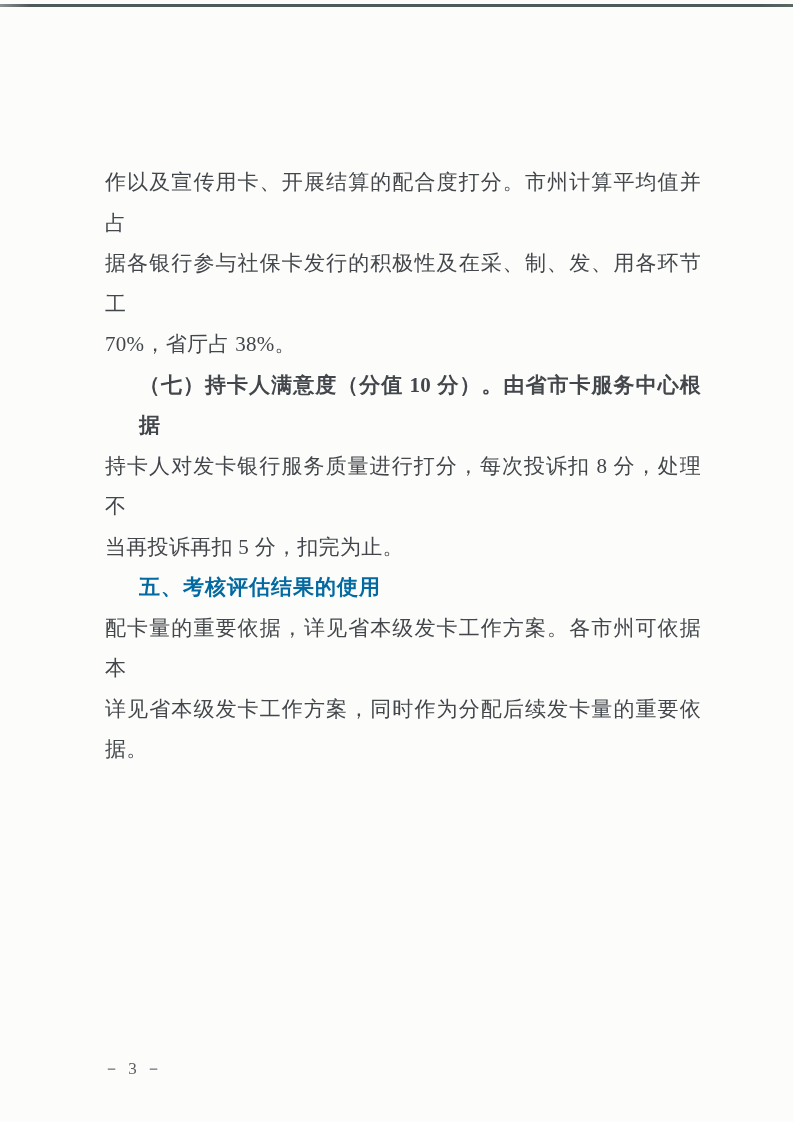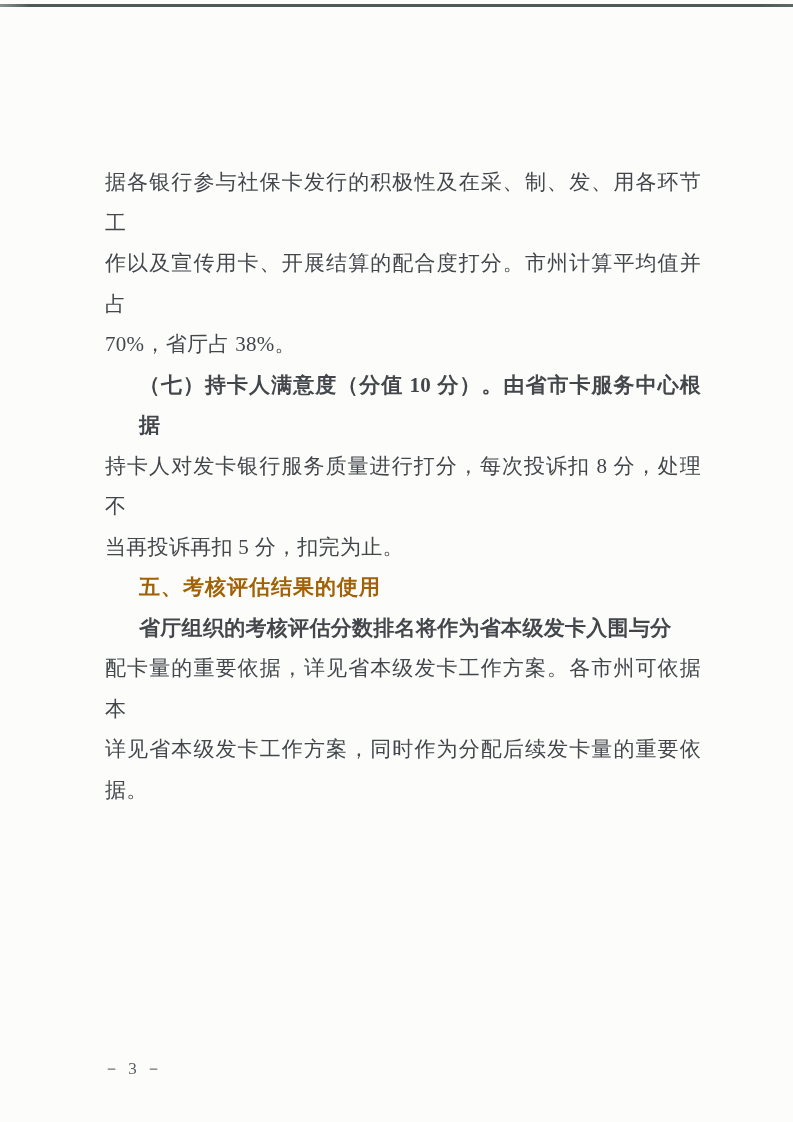--- a/index.html
+++ b/index.html
@@ -45,48 +45,47 @@
     text-align-last: justify;
   }
   
   .indent {
     padding-left: 34px;
     font-weight: bold;
   }
   .heading {
     font-family: "Liberation Sans", sans-serif;
     font-weight: 700;
-    color: #a16207;
+    color: #0369a1;
     letter-spacing: 1px;
   }
   .page-number {
     position: absolute;
     left: 103px;
     top: 1057px;
     font-size: 17px;
     line-height: 24px;
     color: #5a6065;
     letter-spacing: 2px;
   }
 </style>
 </head>
 <body>
 
 <div class="scan-top-edge"></div>
 
 <main class="text-block">
+  <p class="line fill">作以及宣传用卡、开展结算的配合度打分。市州计算平均值并占</p>
   <p class="line fill">据各银行参与社保卡发行的积极性及在采、制、发、用各环节工</p>
-  <p class="line fill">作以及宣传用卡、开展结算的配合度打分。市州计算平均值并占</p>
   <p class="line">70%，省厅占 38%。</p>
 
   <p class="line fill indent">（七）持卡人满意度（分值 10 分）。由省市卡服务中心根据</p>
   <p class="line fill">持卡人对发卡银行服务质量进行打分，每次投诉扣 8 分，处理不</p>
   <p class="line">当再投诉再扣 5 分，扣完为止。</p>
 
   <p class="line heading indent">五、考核评估结果的使用</p>
 
-  <p class="line indent">省厅组织的考核评估分数排名将作为省本级发卡入围与分</p>
   <p class="line fill">配卡量的重要依据，详见省本级发卡工作方案。各市州可依据本</p>
   <p class="line fill">详见省本级发卡工作方案，同时作为分配后续发卡量的重要依</p>
   <p class="line">据。</p>
 </main>
 
 <div class="page-number">－ 3 －</div>
 
 </body></html>

